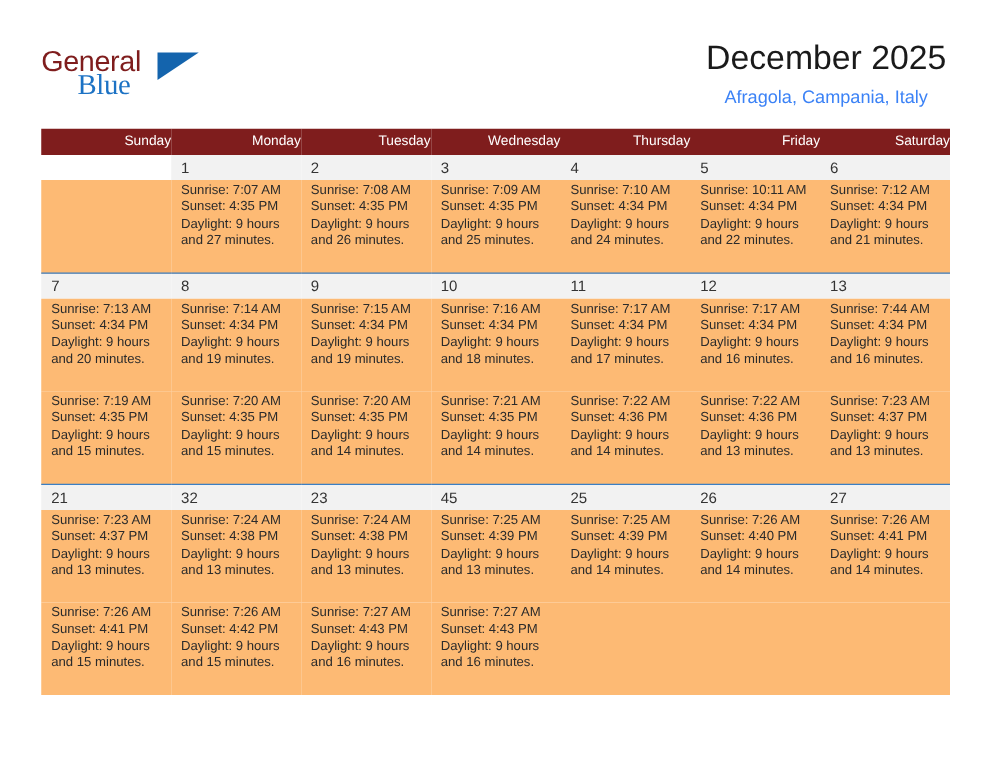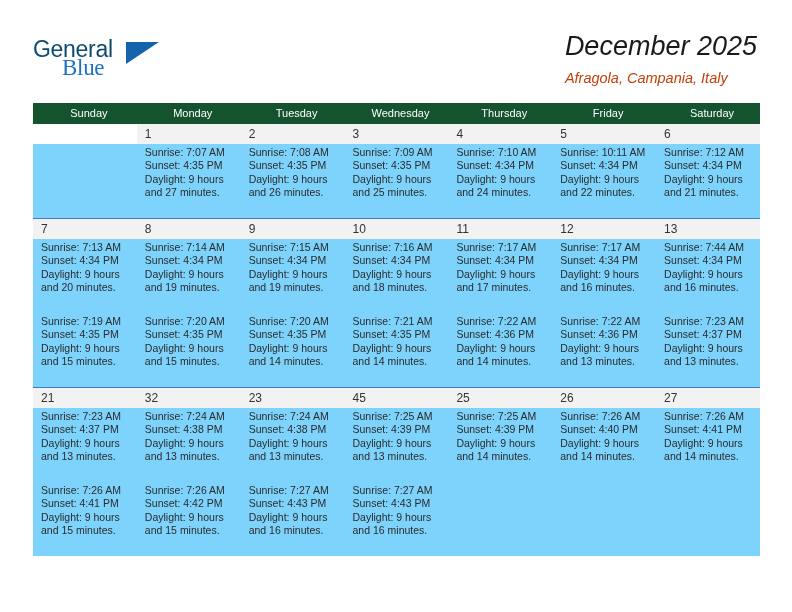--- a/index.html
+++ b/index.html
@@ -38,21 +38,21 @@
     top: 36px;
     width: 160px;
     height: 48px;
   }
   .logo-general {
     position: absolute;
     left: 0;
     top: 0;
     font-size: 23px;
     letter-spacing: -0.3px;
-    color: #0c4a6e;
+    color: #7f1d1d;
     font-family: "Liberation Sans", sans-serif;
   }
   .logo-blue {
     position: absolute;
     left: 29px;
     top: 19px;
     font-size: 23px;
     letter-spacing: -0.3px;
     color: #1c72c4;
     font-family: Liberation Serif, serif;
@@ -64,34 +64,33 @@
     width: 0;
     height: 0;
     border-left: 33px solid #1464ad;
     border-bottom: 22px solid transparent;
   }
 
   .title-block {
     position: absolute;
     right: 35px;
     top: 30px;
-    text-align: left;
-    font-style: italic;
+    text-align: center;
   }
   .month-title {
     font-size: 27px;
     color: #1a1a1a;
     line-height: 32px;
     white-space: nowrap;
     font-weight: normal;
     margin: 0;
   }
   .location-subtitle {
     font-size: 14.5px;
-    color: #c2410c;
+    color: #3b82f6;
     line-height: 20px;
     margin-top: 6px;
     white-space: nowrap;
   }
 
   
   .calendar {
     position: absolute;
     left: 33px;
     top: 103px;
@@ -99,25 +98,25 @@
   }
 
   table.cal {
     border-collapse: collapse;
     table-layout: fixed;
     width: 727px;
   }
   table.cal col { width: 103.857px; }
 
   thead th {
-    background: #14532d;
+    background: #7f1d1d;
     color: #ffffff;
     font-size: 11px;
     font-weight: normal;
-    text-align: center;
+    text-align: right;
     padding: 4px 0 5px 8px;
     height: 12px;
     line-height: 12px;
   }
 
   tr.week-days td {
     background: #f2f2f2;
     border-top: 1.5px solid #3b7fc4;
     font-size: 12px;
     color: #333333;
@@ -129,21 +128,21 @@
   tr.week-days td.empty {
     background: #ffffff;
     border-top: 1.5px solid #3b7fc4;
   }
   tr.week-days.first td,
   tr.week-days.first td.empty {
     border-top: none;
   }
 
   tr.week-info td {
-    background: #7dd3fc;
+    background: #fdba74;
     font-size: 10.5px;
     color: #2b2b2b;
     padding: 2px 6px 10px 8px;
     vertical-align: top;
     line-height: 13.4px;
     height: 62px;
   }
   .evline { display: block; white-space: nowrap; }
 </style>
 </head>

